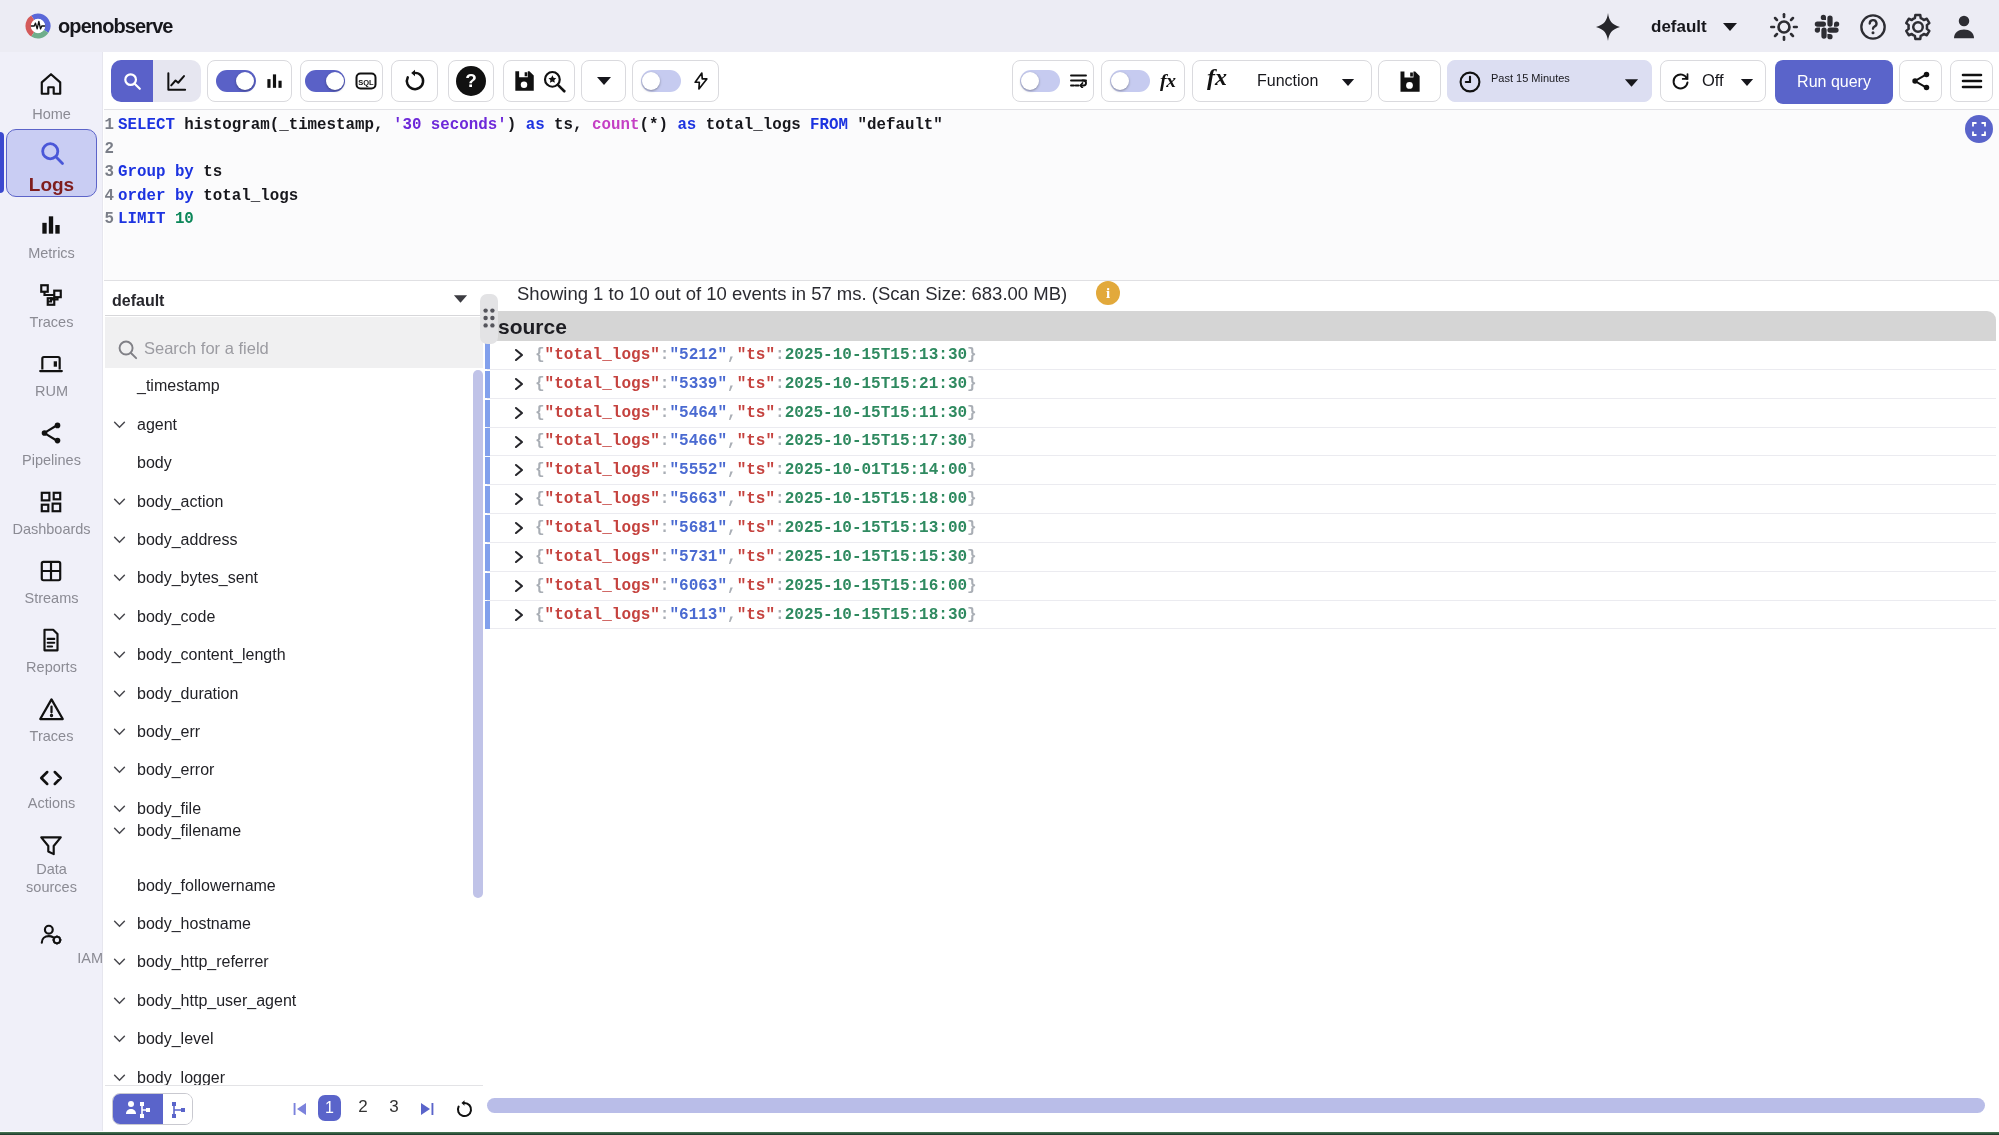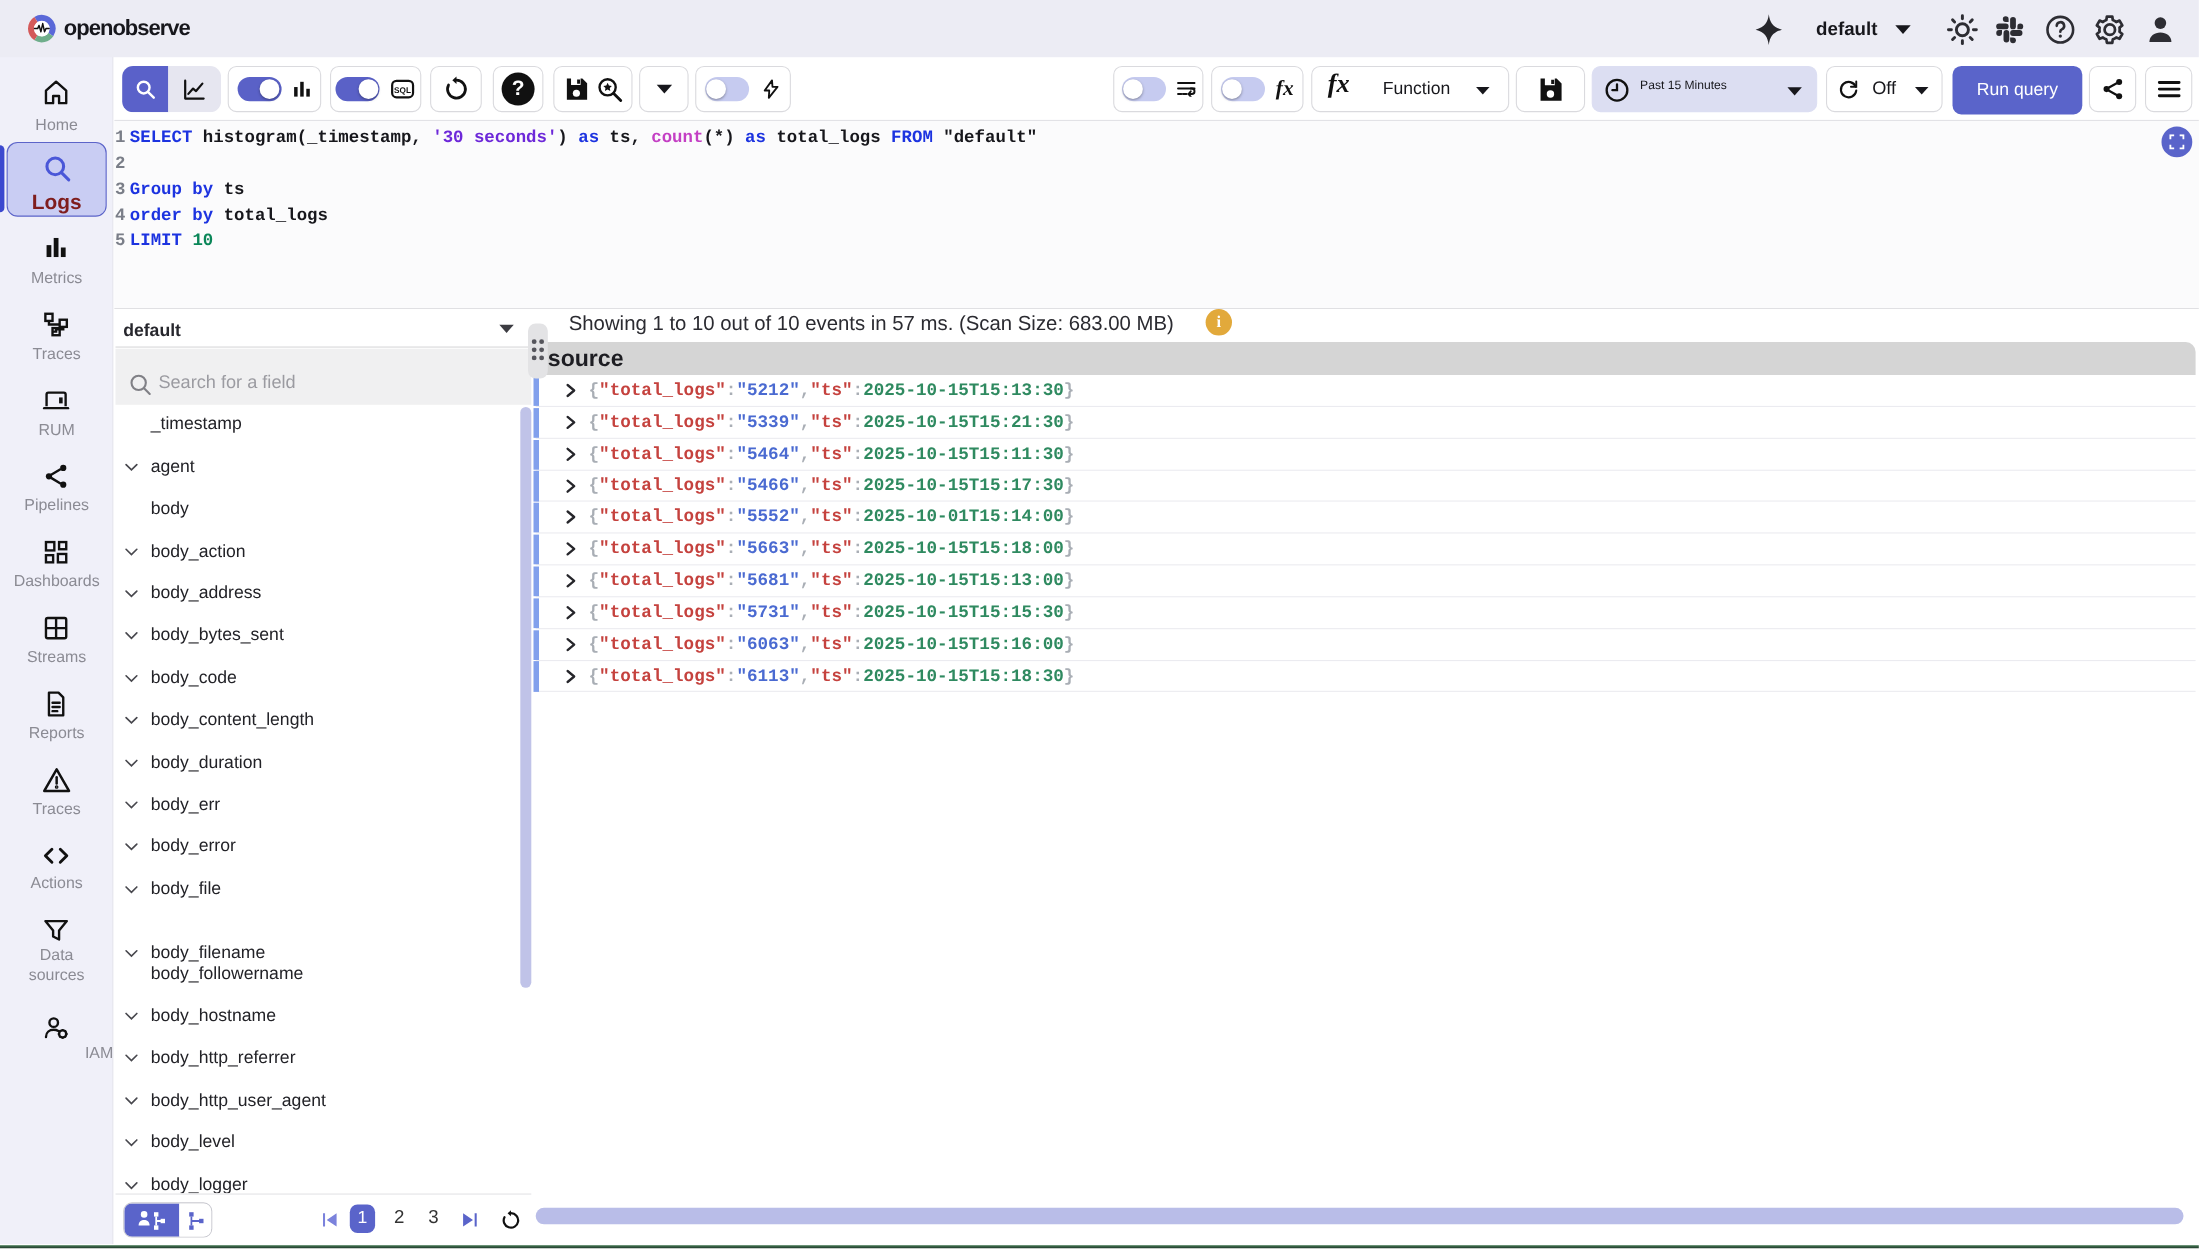--- a/index.html
+++ b/index.html
@@ -403,21 +403,21 @@
             <path d="M1.5 1.5 L7 7 L12.5 1.5"></path>
           </svg>
           <div class="fname">body_error</div>
         </div>
 <div class="fitem" style="top:506.7px;">
           <svg class="fchev" width="13" height="8" viewBox="0 0 14 9" style="left:8px;" fill="none" stroke="#48484e" stroke-width="1.7" stroke-linecap="round">
             <path d="M1.5 1.5 L7 7 L12.5 1.5"></path>
           </svg>
           <div class="fname">body_file</div>
         </div>
-<div class="fitem" style="top:565px;text-align:right;">
+<div class="fitem" style="top:529px;text-align:right;">
           <svg class="fchev" width="13" height="8" viewBox="0 0 14 9" style="left:8px;" fill="none" stroke="#48484e" stroke-width="1.7" stroke-linecap="round">
             <path d="M1.5 1.5 L7 7 L12.5 1.5"></path>
           </svg>
           <div class="fname">body_filename</div>
         </div>
 <div class="fitem" style="top:583.5px;">
           <div class="fname">body_followername</div>
         </div>
 <div class="fitem" style="top:621.9px;">
           <svg class="fchev" width="13" height="8" viewBox="0 0 14 9" style="left:8px;" fill="none" stroke="#48484e" stroke-width="1.7" stroke-linecap="round">

